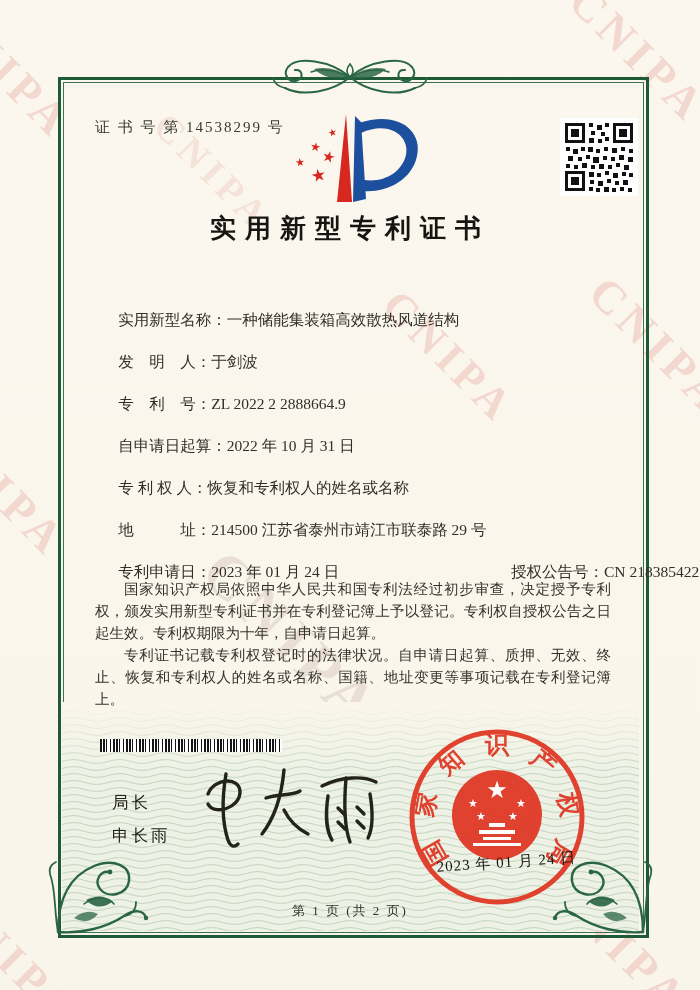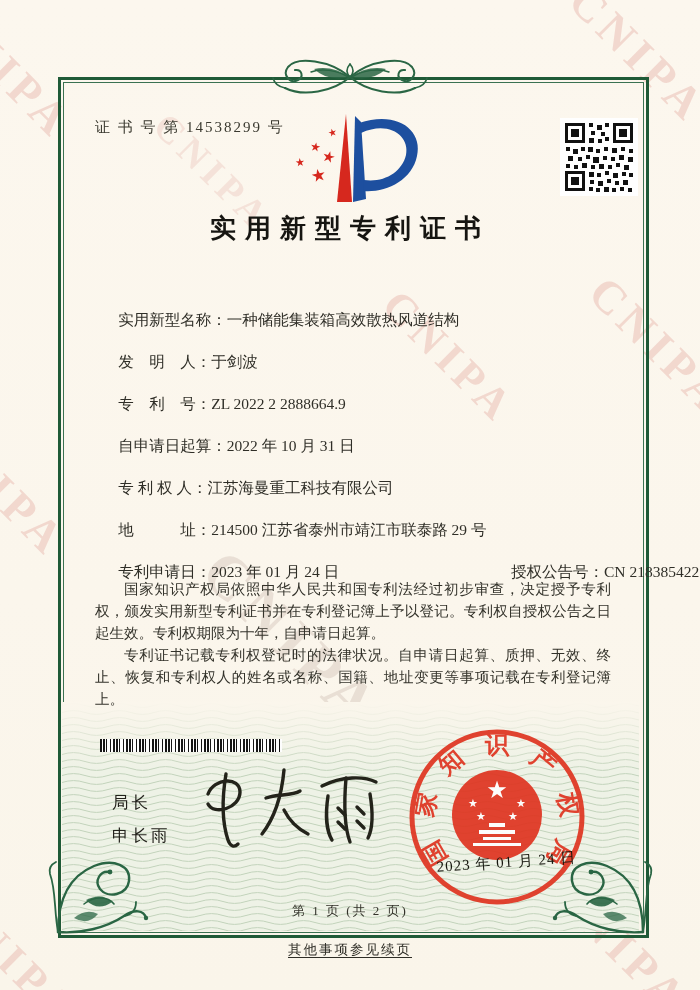--- a/index.html
+++ b/index.html
@@ -228,21 +228,21 @@
     <div class="field-row" style="top:334px;">
       <span class="lab">发　明　人：</span><span class="val">于剑波</span>
     </div>
     <div class="field-row" style="top:376px;">
       <span class="lab">专　利　号：</span><span class="val">ZL 2022 2 2888664.9</span>
     </div>
     <div class="field-row" style="top:418px;">
       <span class="lab">自申请日起算：</span><span class="val">2022 年 10 月 31 日</span>
     </div>
     <div class="field-row" style="top:460px;">
-      <span class="lab">专 利 权 人：</span><span class="val">江苏海曼重工科技有限公司</span>
+      <span class="lab">专 利 权 人：</span><span class="val">恢复和专利权人的姓名或名称</span>
     </div>
     <div class="field-row" style="top:502px;">
       <span class="lab">地　　　址：</span><span class="val">214500 江苏省泰州市靖江市联泰路 29 号</span>
     </div>
     <div class="field-row" style="top:544px;">
       <span class="lab">专利申请日：</span><span class="val">2023 年 01 月 24 日</span>
       <span class="grant-b">
         <span class="lab">授权公告号：</span><span class="val">CN 218385422 U</span>
       </span>
     </div>
@@ -299,18 +299,15 @@
           <text transform="translate(92 30) rotate(0)">识</text>
           <text transform="translate(133.1 45) rotate(40)">产</text>
           <text transform="translate(155 83) rotate(80)">权</text>
           <text transform="translate(147.4 126) rotate(120)">局</text>
         </g>
       </g>
     </svg>
     <div class="seal-date">2023 年 01 月 24 日</div>
 
     <div class="page-num">第 1 页 (共 2 页)</div>
-    <div class="cont-note">
-      <span>其他事项参见续页</span>
-    </div>
 
   </div>
 </div>
 
 </body></html>

